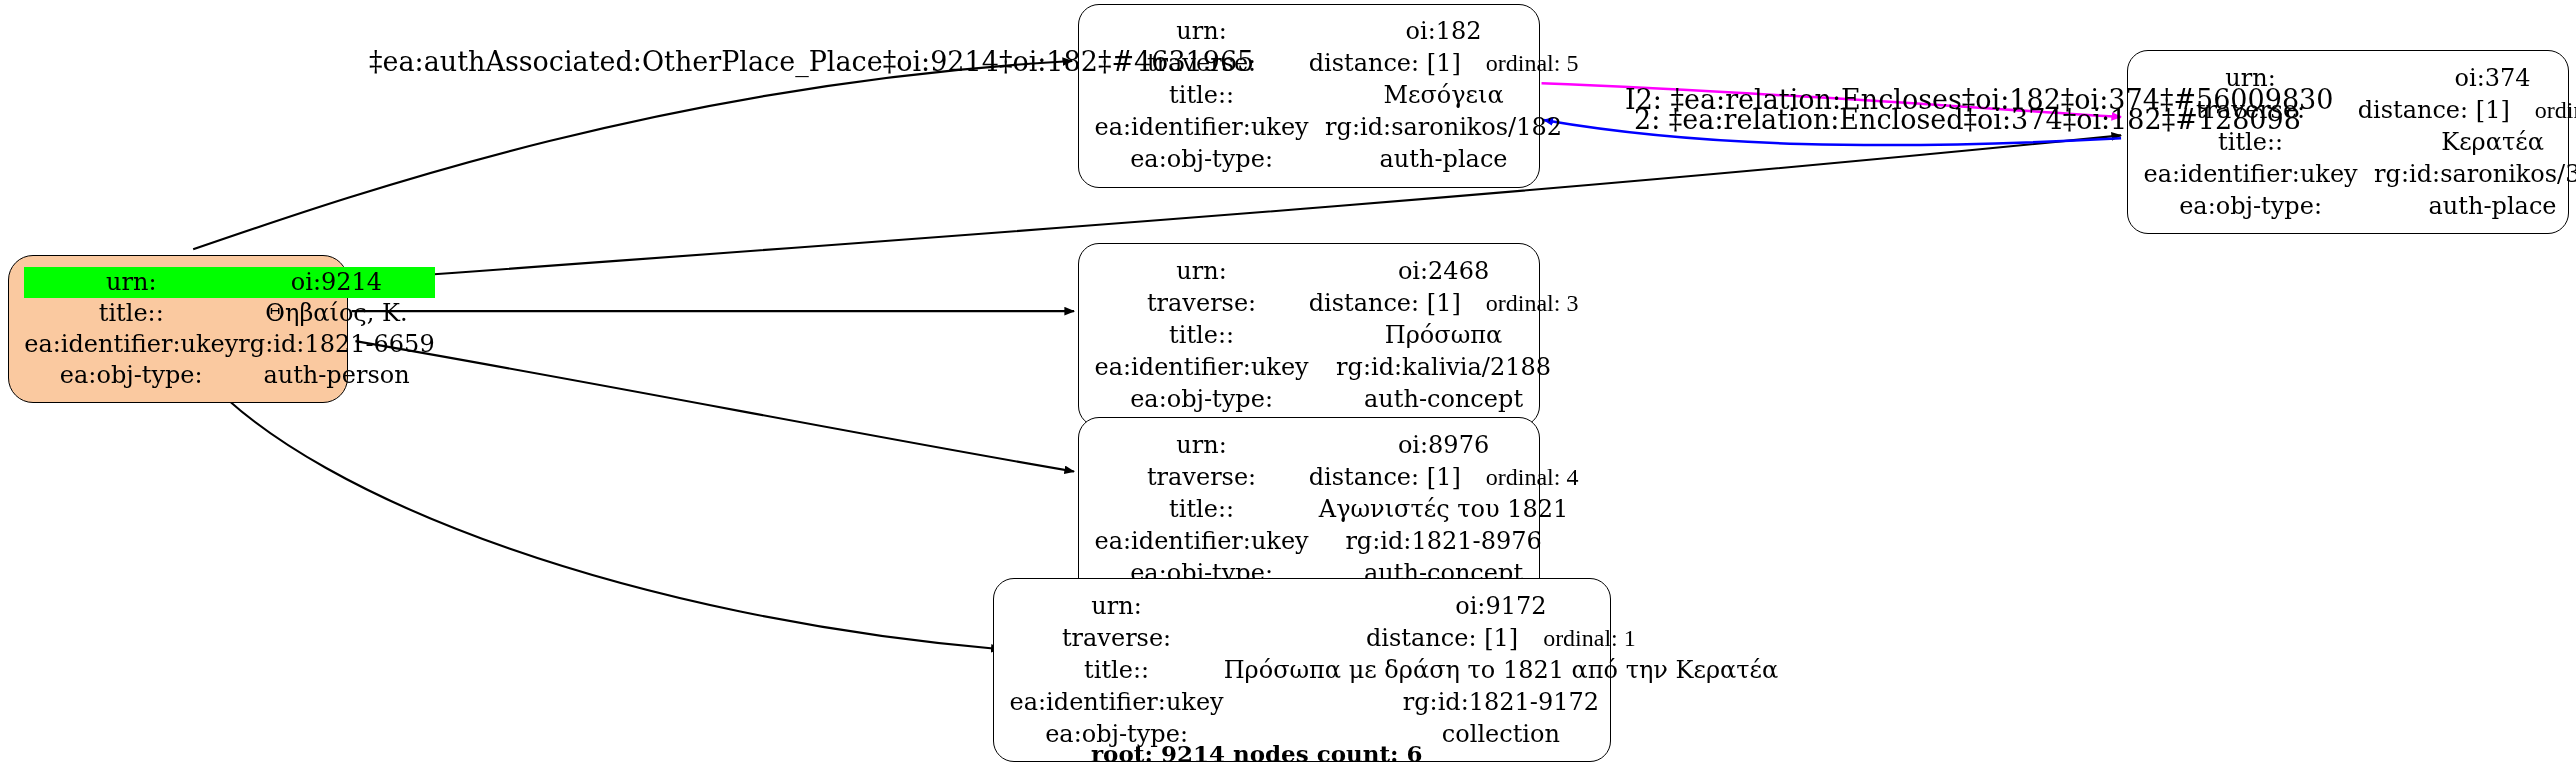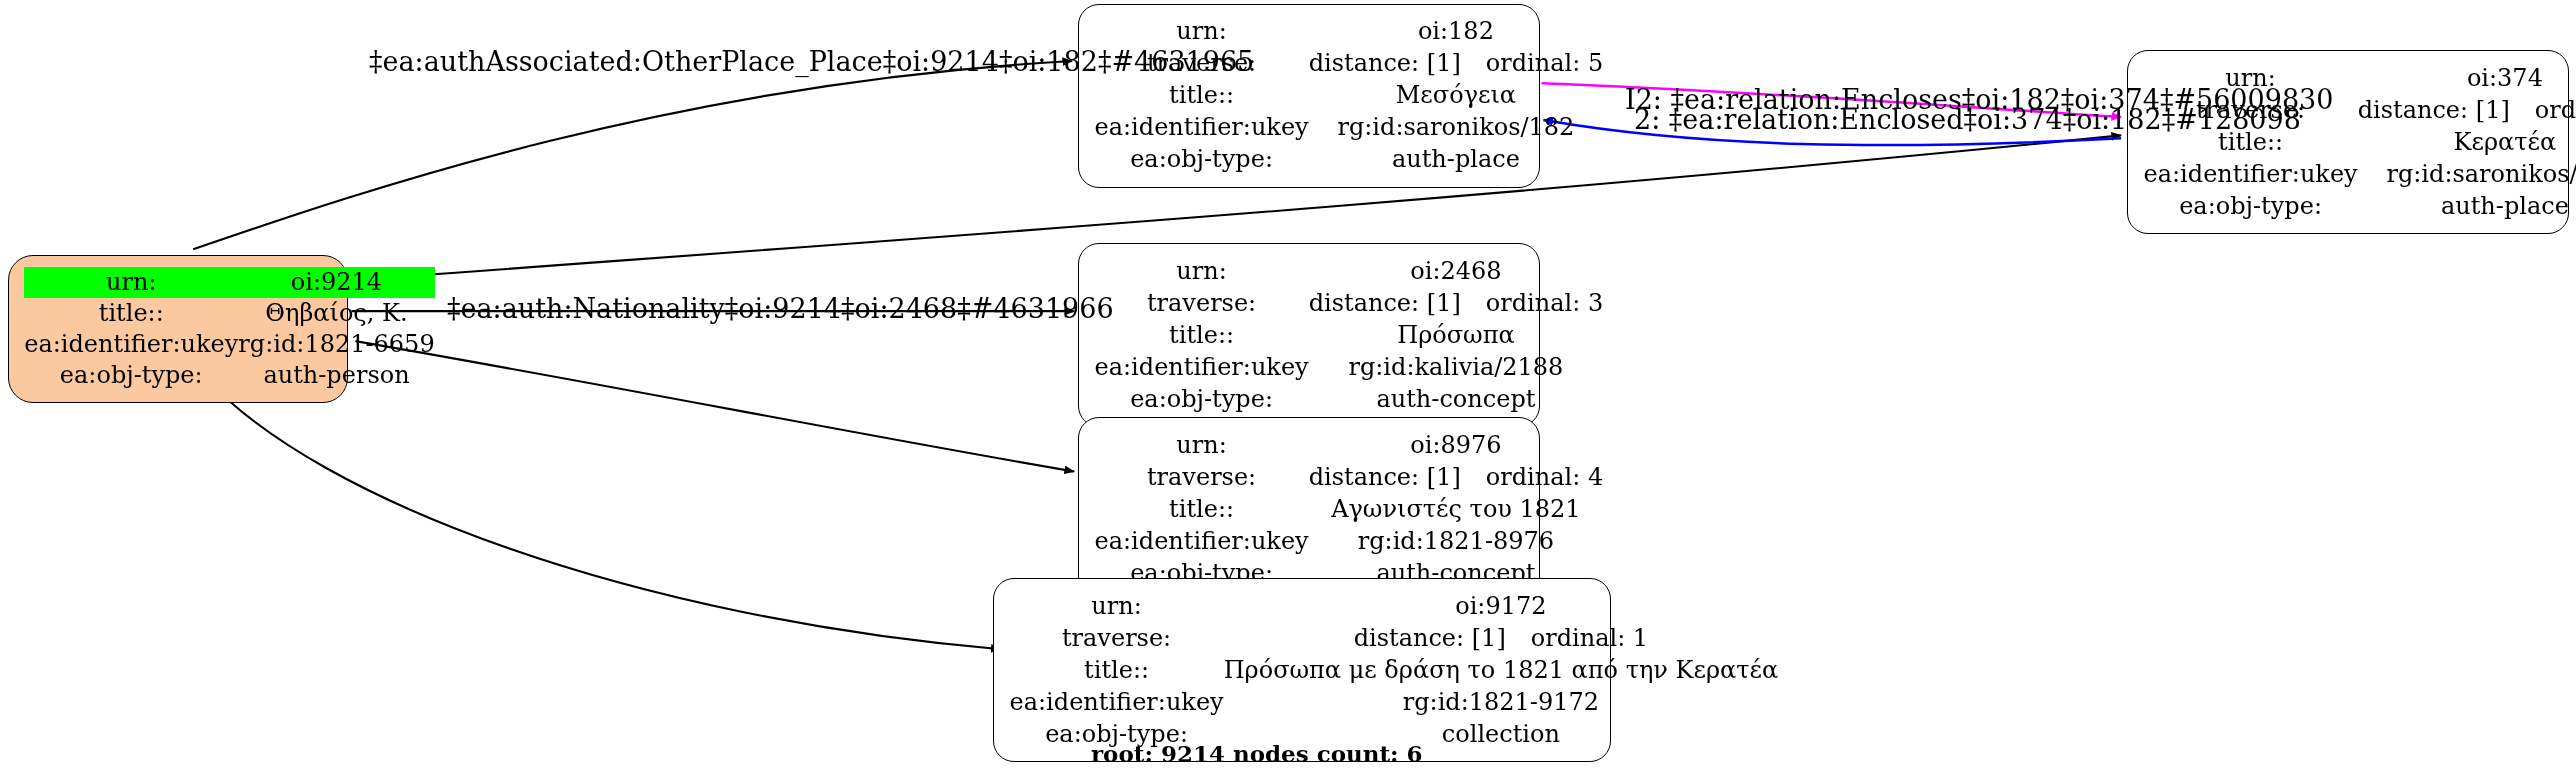--- a/index.html
+++ b/index.html
@@ -14,21 +14,21 @@
 
   table.rows{border-collapse:collapse;border-spacing:0;text-align:center;}
   table.rows td{padding:0 0 0 0;font-size:24px;line-height:32px;
                 white-space:nowrap;vertical-align:baseline;color:#000;}
   td.key{padding-right:13.5px;}
   td.val{padding-right:0;}
   .root td.key,.root td.val{font-size:24px;line-height:31px;}
   .hl{background:#00ff00;display:block;padding:0 2.9px;}
   .root td.key .hl{min-width:179px;}
   .root td.val .hl{min-width:169px;}
-  .gapcell{padding-left:25px;}
+  .gapcell{padding-left:25px;font-family:Liberation Serif, serif;}
 
   .elabel{position:absolute;font-size:27px;line-height:27px;
           white-space:nowrap;color:#000;}
   .footer{position:absolute;font-size:23px;color:#000;white-space:nowrap;font-weight:bold;}
 </style>
 </head>
 <body>
 
 <div id="canvas">
 
@@ -222,20 +222,19 @@
       </table>
   </div>
 
   <div class="elabel" style="left:369px;top:48px;">‡ea:authAssociated:OtherPlace_Place‡oi:9214‡oi:182‡#4631965</div>
 
 
   <div class="elabel" style="left:1625px;top:61px;margin-top:25px;">I2: ‡ea:relation:Encloses‡oi:182‡oi:374‡#56009830</div>
 
   <div class="elabel" style="left:1634px;top:106px;">2: ‡ea:relation:Enclosed‡oi:374‡oi:182‡#128098</div>
 
-  <div class="elabel" style="left:447px;top:295px;">‡ea:auth:Nationality‡oi:9214‡oi:2468‡#4631966</div>
 
 
 
   <div class="footer" style="left:1091px;top:740px;">root: 9214 nodes count: 6</div>
 
 </div>
 
 
 </body></html>

